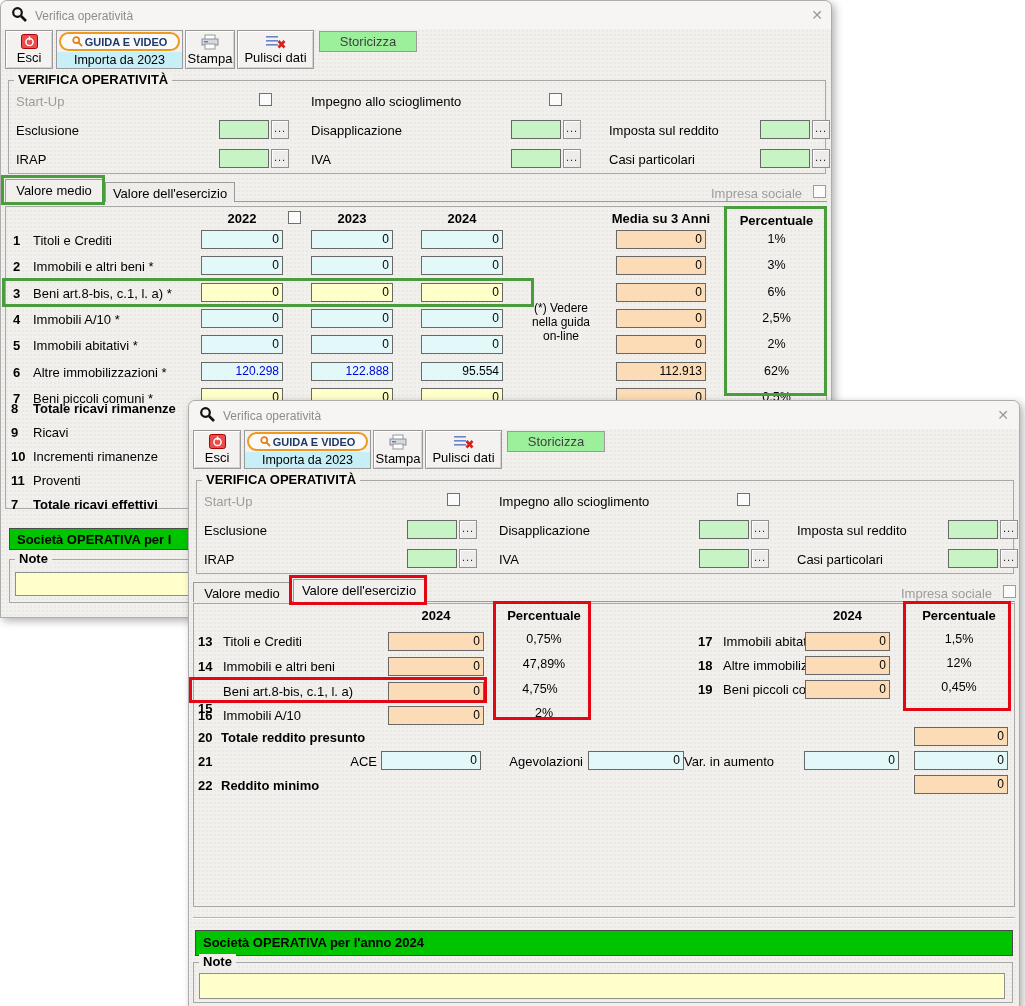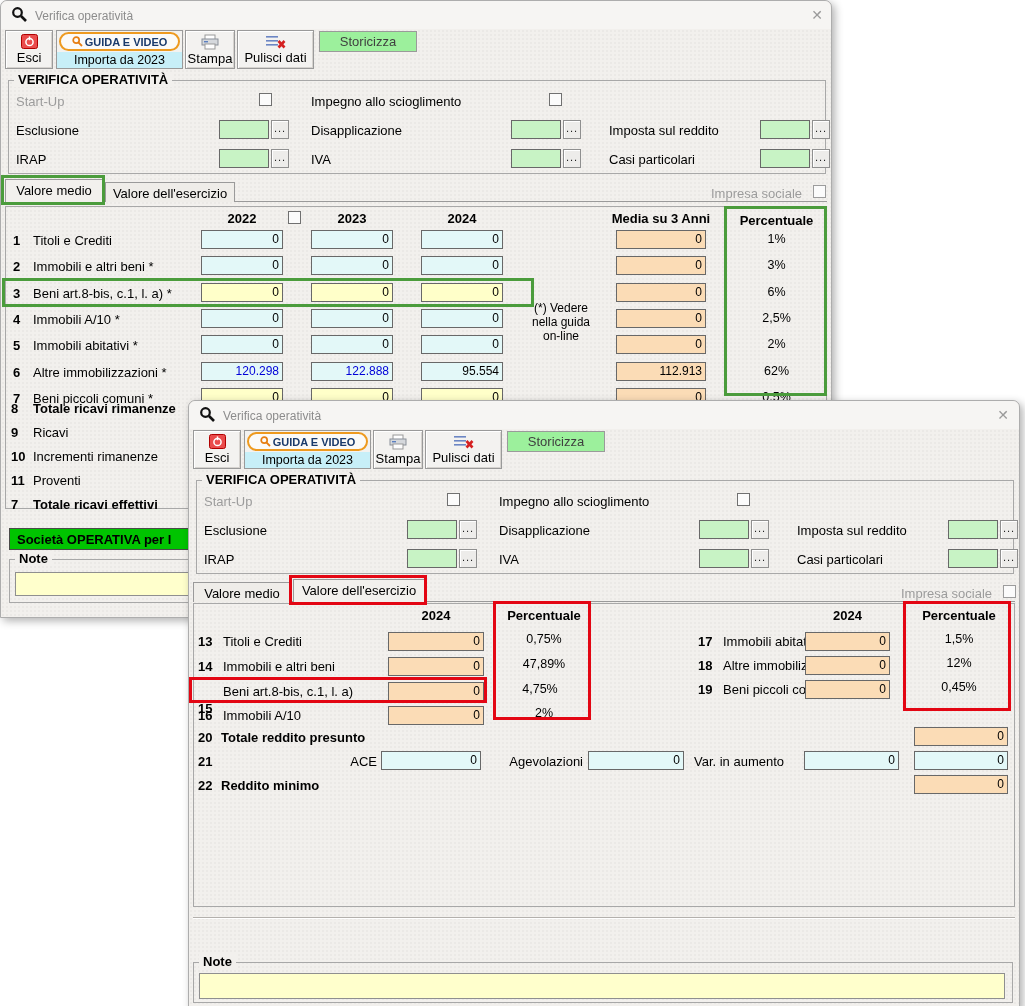--- a/index.html
+++ b/index.html
@@ -382,29 +382,30 @@
 
     <span class="lbl b" style="left:9px;top:329px">20</span>
     <span class="lbl b" style="left:32px;top:329px">Totale reddito presunto</span>
     <span class="fld forange" style="left:725px;top:326px;width:94px">0</span>
 
     <span class="lbl b" style="left:9px;top:353px">21</span>
     <span class="lbl" style="left:132px;top:353px;width:56px;text-align:right">ACE</span>
     <span class="fld fcyan" style="left:192px;top:350px;width:100px">0</span>
     <span class="lbl" style="left:300px;top:353px;width:94px;text-align:right">Agevolazioni</span>
     <span class="fld fcyan" style="left:399px;top:350px;width:96px">0</span>
-    <span class="lbl" style="left:495px;top:353px;width:110px;text-align:center">Var. in aumento</span>
+    <span class="lbl" style="left:495px;top:353px;width:110px;text-align:left">Var. in aumento</span>
     <span class="fld fcyan" style="left:615px;top:350px;width:95px">0</span>
     <span class="fld fcyan" style="left:725px;top:350px;width:94px">0</span>
 
     <span class="lbl b" style="left:9px;top:377px">22</span>
     <span class="lbl b" style="left:32px;top:377px">Reddito minimo</span>
     <span class="fld forange" style="left:725px;top:374px;width:94px">0</span>
 
     <div class="groove" style="left:4px;top:516px;width:822px"></div>
+    <div class="bar" style="left:6px;top:529px;width:818px;height:26px;line-height:24px">Società OPERATIVA per l'anno 2024</div>
     <div class="grp" style="left:4px;top:561px;width:820px;height:41px"></div>
     <span class="glab" style="left:10px;top:553px">Note</span>
     <div class="notefld" style="left:10px;top:572px;width:806px;height:26px"></div>
   </div>
 
   <div class="ann ar" style="left:289px;top:575px;width:138px;height:30px"></div>
   <div class="ann ar" style="left:189px;top:677px;width:298px;height:26px"></div>
   <div class="ann ar" style="left:493px;top:601px;width:98px;height:119px"></div>
   <div class="ann ar" style="left:903px;top:601px;width:108px;height:110px"></div>
 

